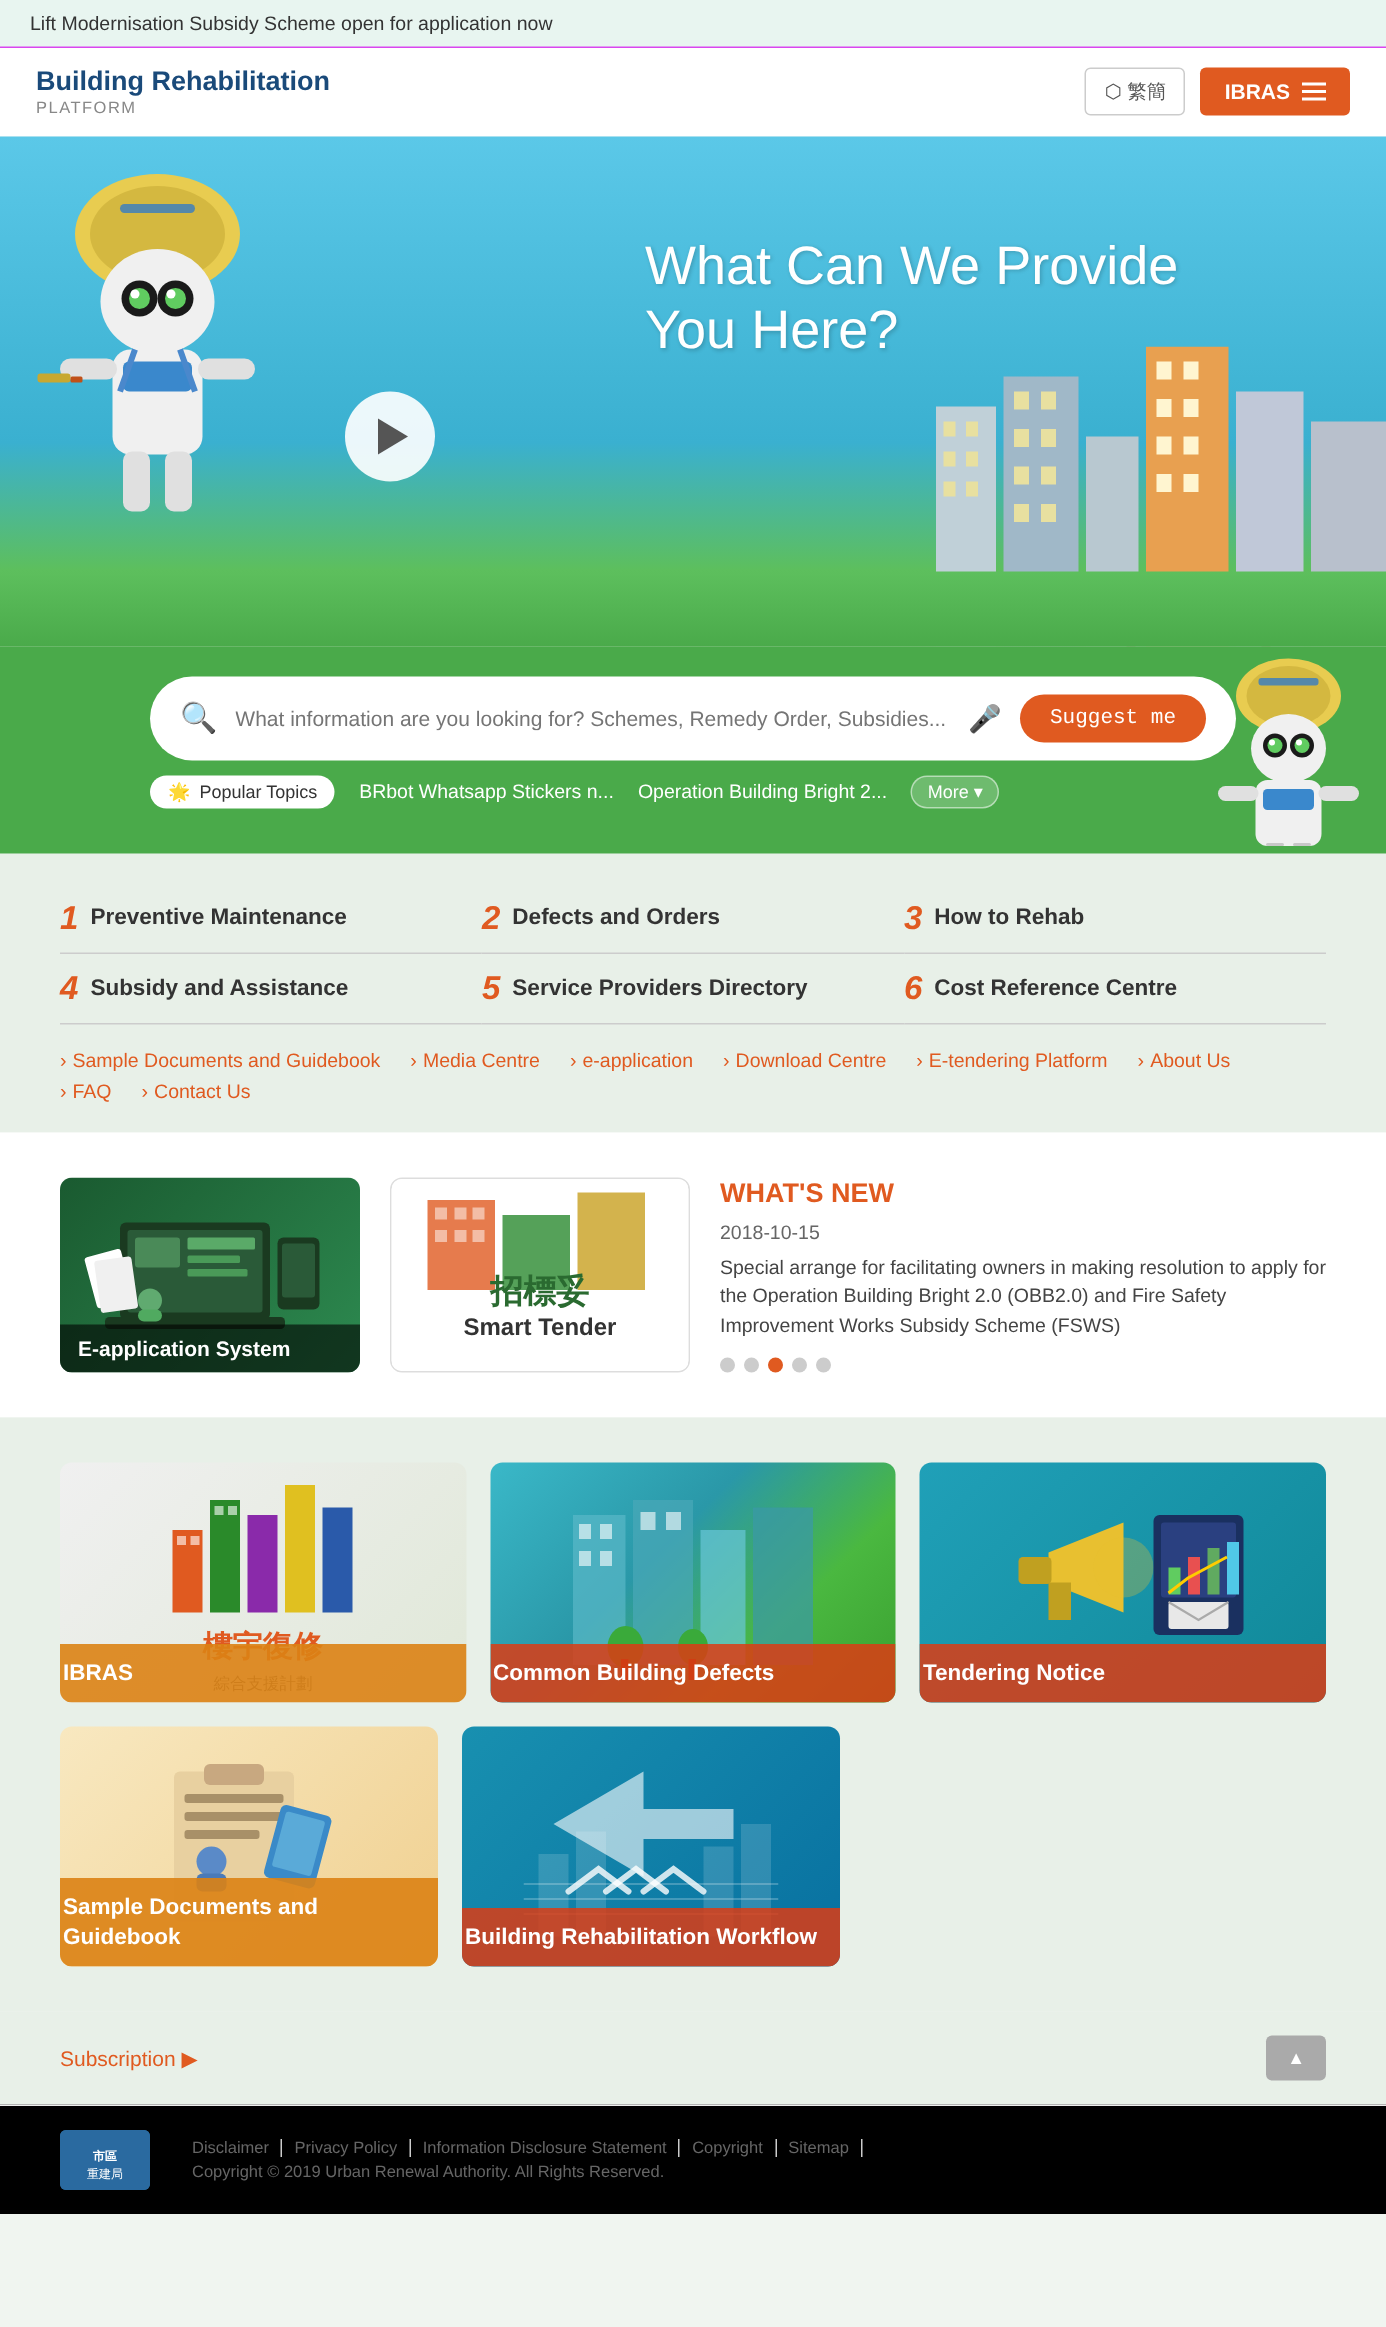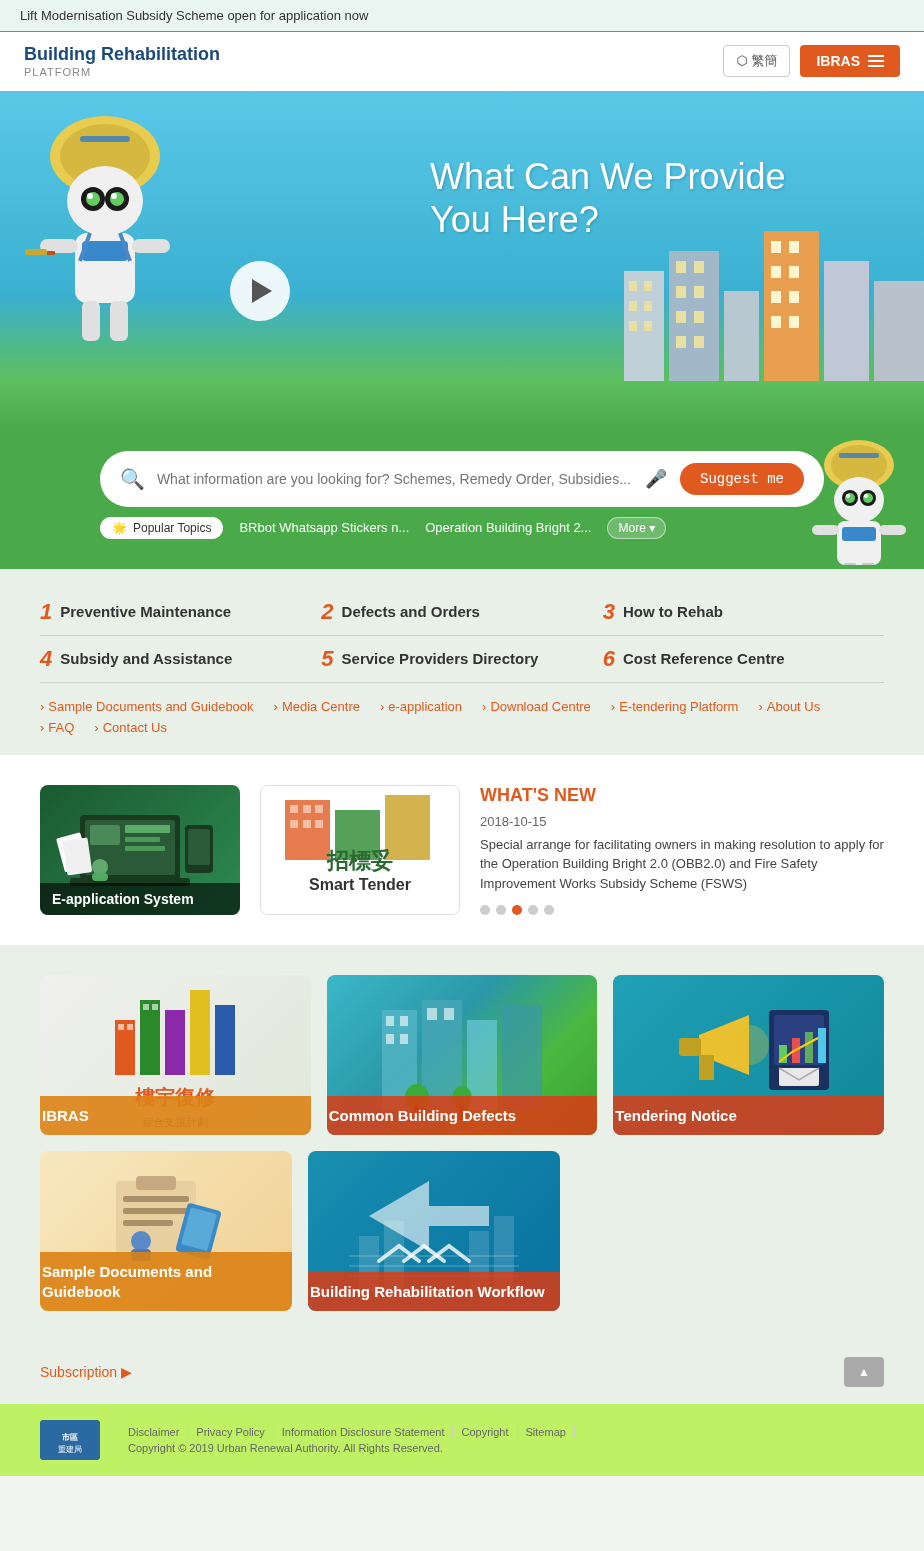--- a/index.html
+++ b/index.html
@@ -280,21 +280,21 @@
     .back-top-btn {
       background: #aaa;
       color: white;
       border: none;
       border-radius: 4px;
       padding: 8px 14px;
       cursor: pointer;
       font-size: 12px;
     }
     .footer {
-      background: #bef264;
+      background: #000000;
       padding: 16px 40px;
       display: flex;
       align-items: center;
       gap: 20px;
       border-top: 1px solid #eee;
     }
     .footer-logo {
       width: 60px; height: 40px;
       background: #2a6aa0;
       border-radius: 4px;

